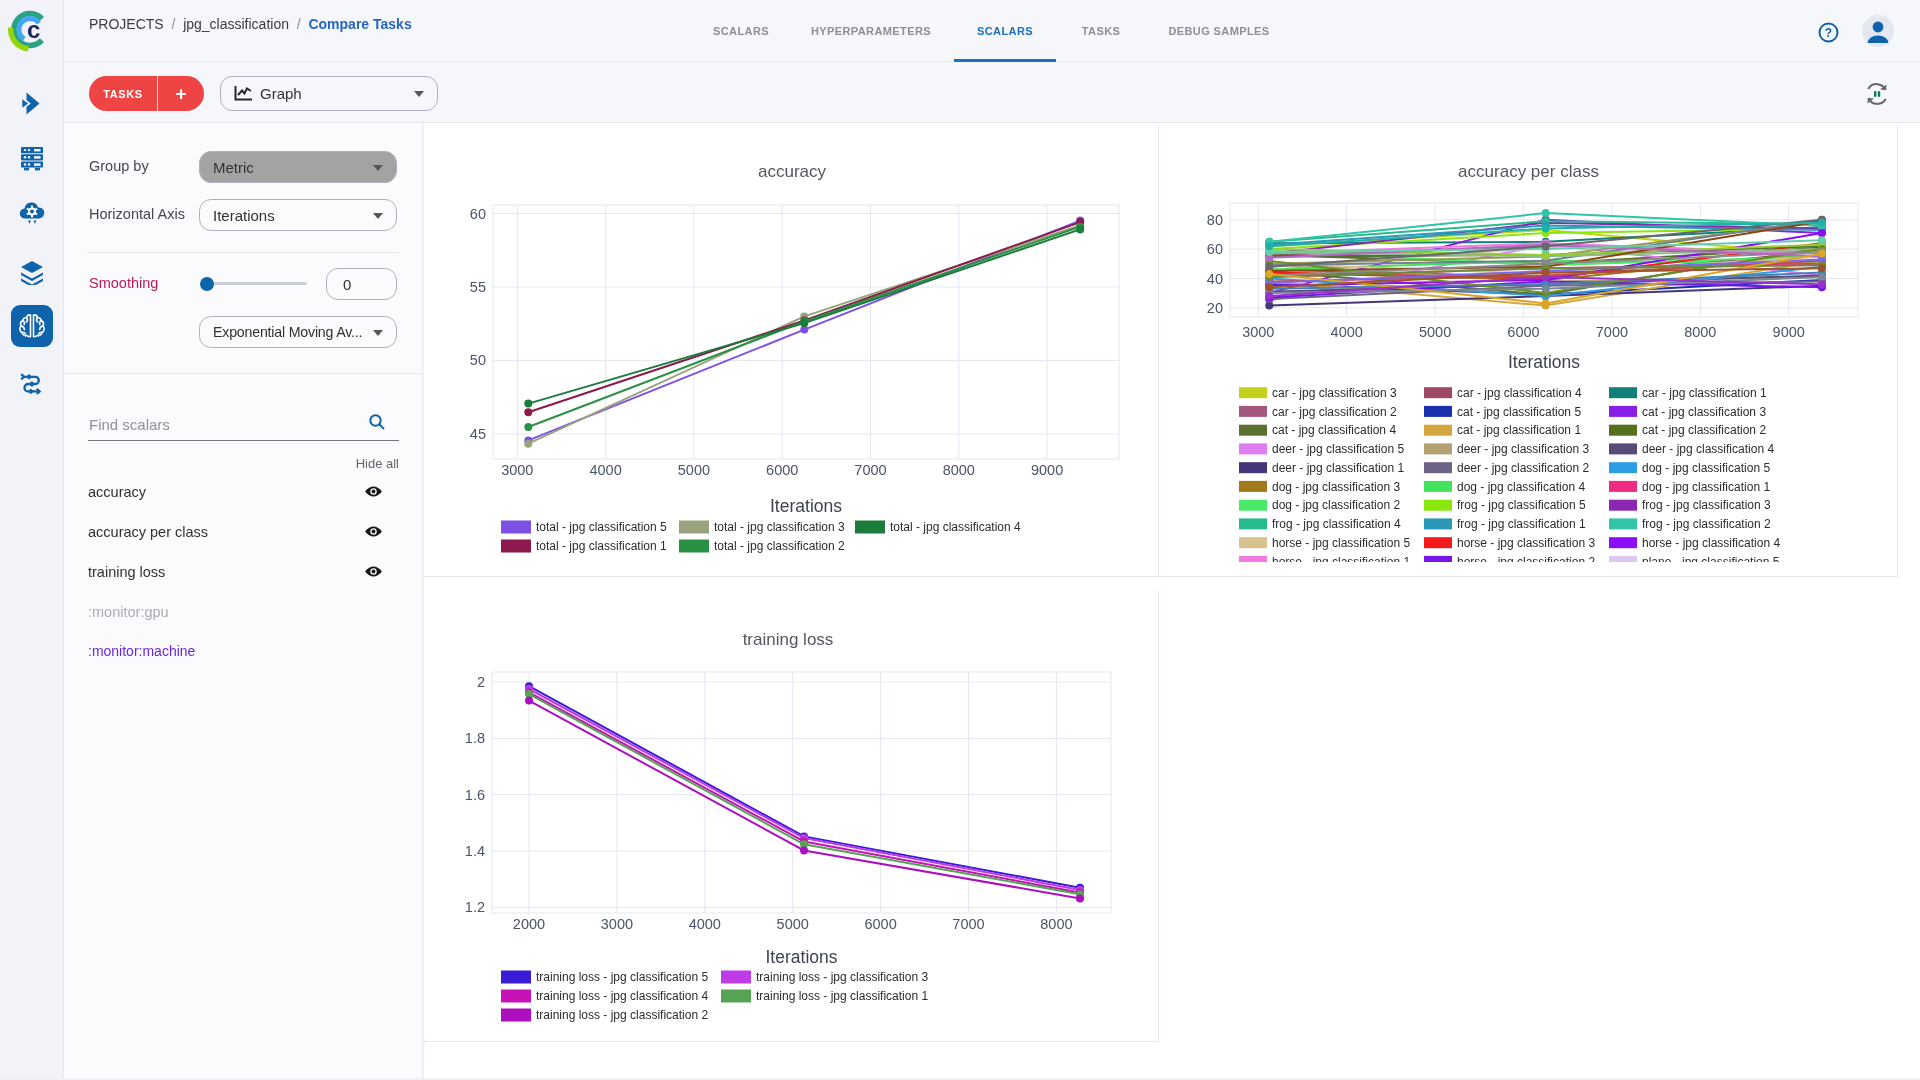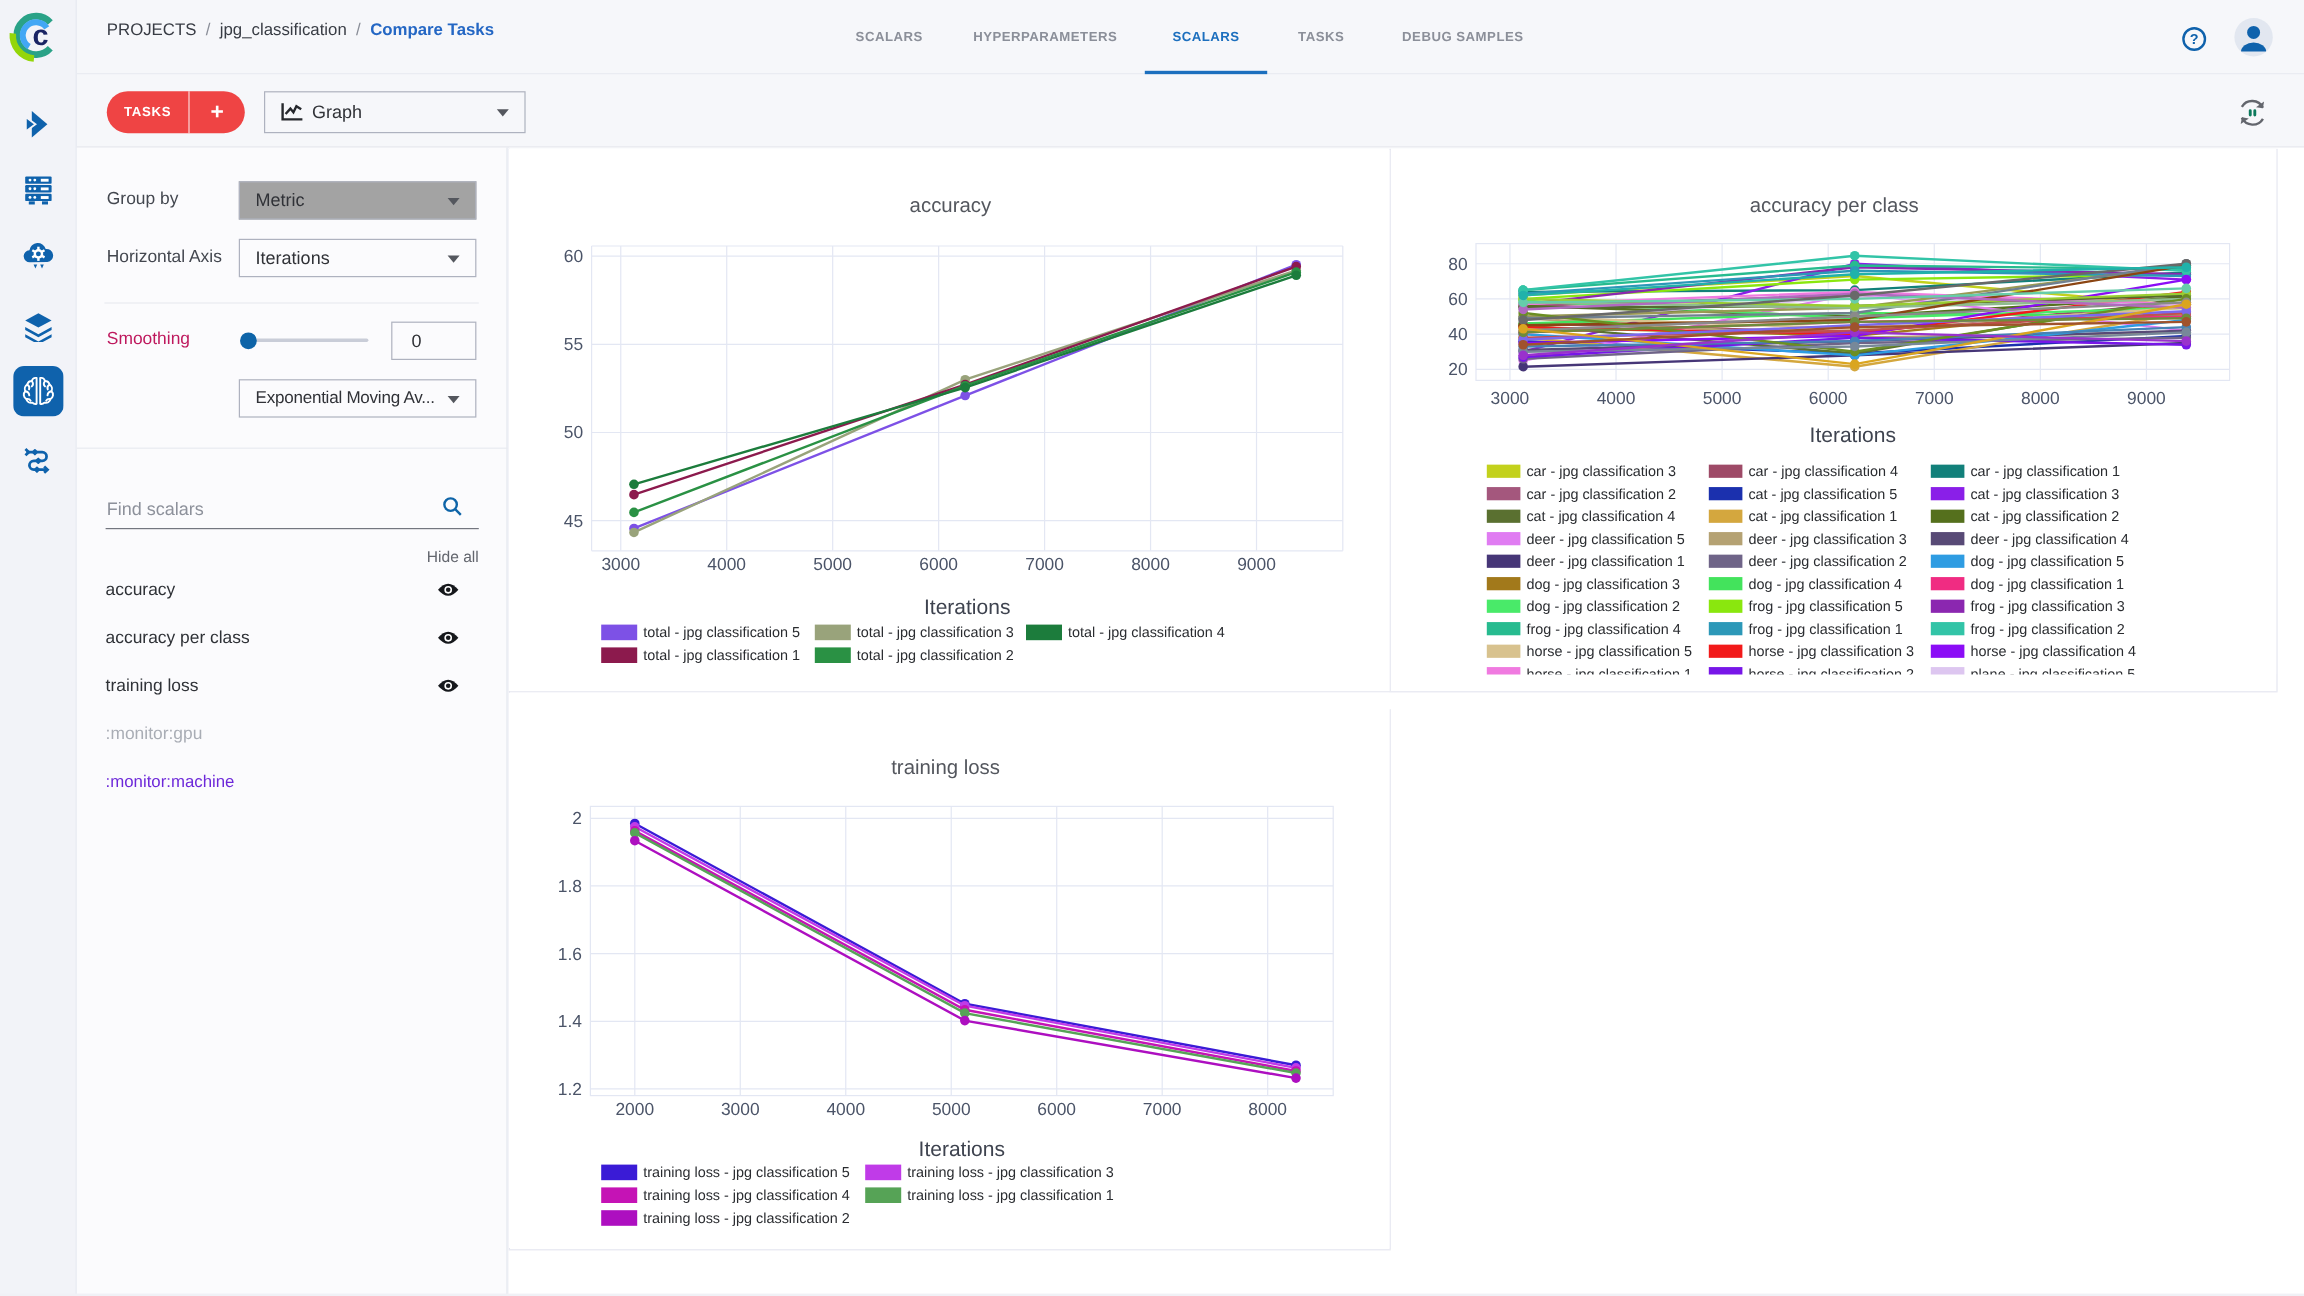--- a/index.html
+++ b/index.html
@@ -1,17 +1,17 @@
 <!DOCTYPE html>
 <html><head><meta charset="utf-8"><title>ClearML</title><style>
 * { margin:0; padding:0; box-sizing:border-box; }
 body { width:1920px; height:1080px; overflow:hidden; position:relative;
        font-family:"Liberation Sans", sans-serif; background:#f5f6f9; }
 .abs { position:absolute; }
-.sel { position:absolute; border:1px solid #aeb2bf; border-radius:0; background:transparent;
+.sel { position:absolute; border:1px solid #aeb2bf; border-radius:12px; background:transparent;
         display:flex; align-items:center; font-size:15px; color:#303237; }
 .caret { position:absolute; right:13px; top:50%; margin-top:-2.5px; width:0; height:0;
          border-left:5px solid transparent; border-right:5px solid transparent; border-top:6px solid #54575e; }
 .tab { position:absolute; top:25px; text-align:center; font-size:11px; letter-spacing:.4px;
        color:#8b8f99; font-weight:bold; }
 </style></head><body>
 
 <div class="abs" style="left:64px;top:0;width:1856px;height:62px;background:#f6f7fa;border-bottom:1px solid #e7e9f0;"></div>
 <div class="abs" style="left:89px;top:16px;font-size:14px;color:#383c44;">PROJECTS&nbsp; <span style="color:#8a8e98">/</span> &nbsp;jpg_classification&nbsp; <span style="color:#8a8e98">/</span> &nbsp;<span style="color:#2467c4;font-weight:bold;">Compare Tasks</span></div>
 <div class="tab" style="left:666px;width:150px;">SCALARS</div>

